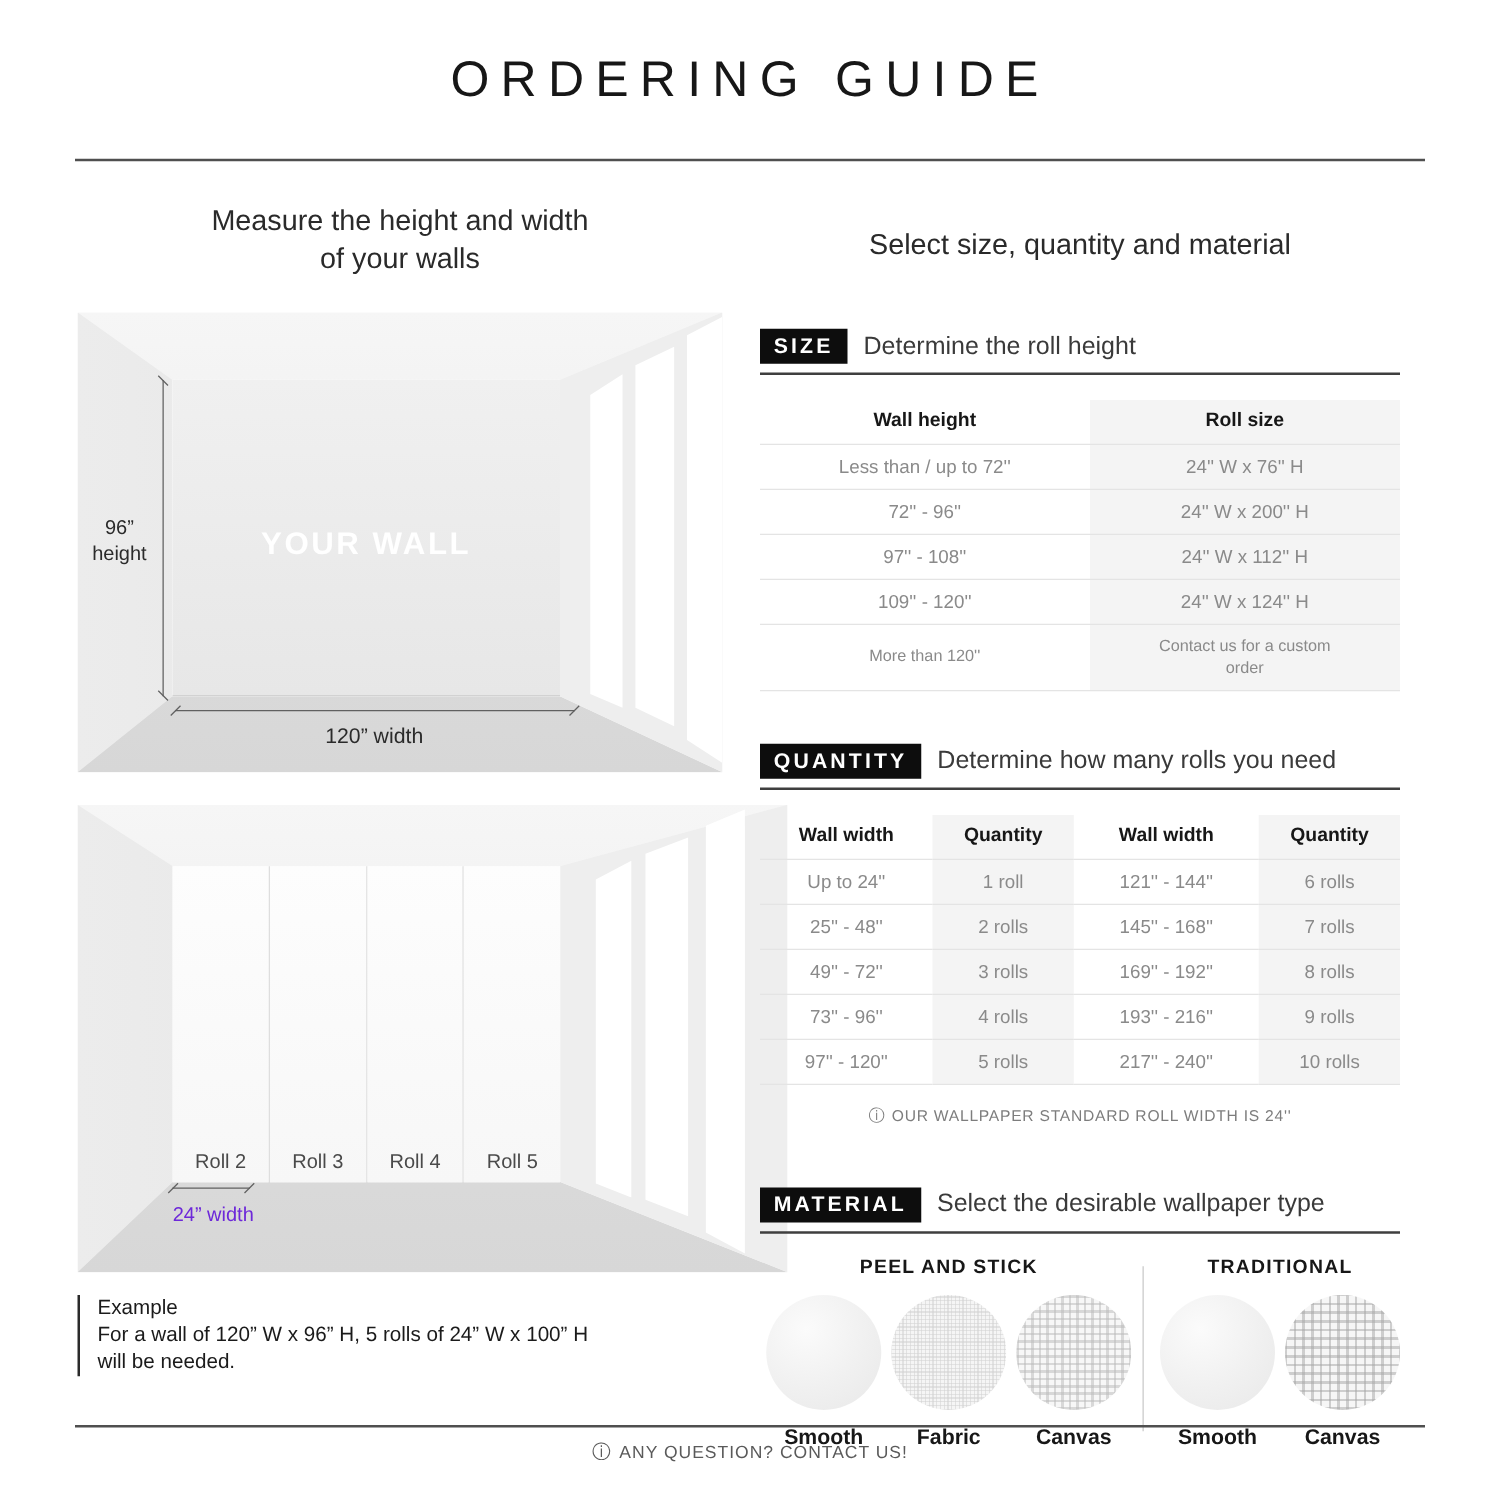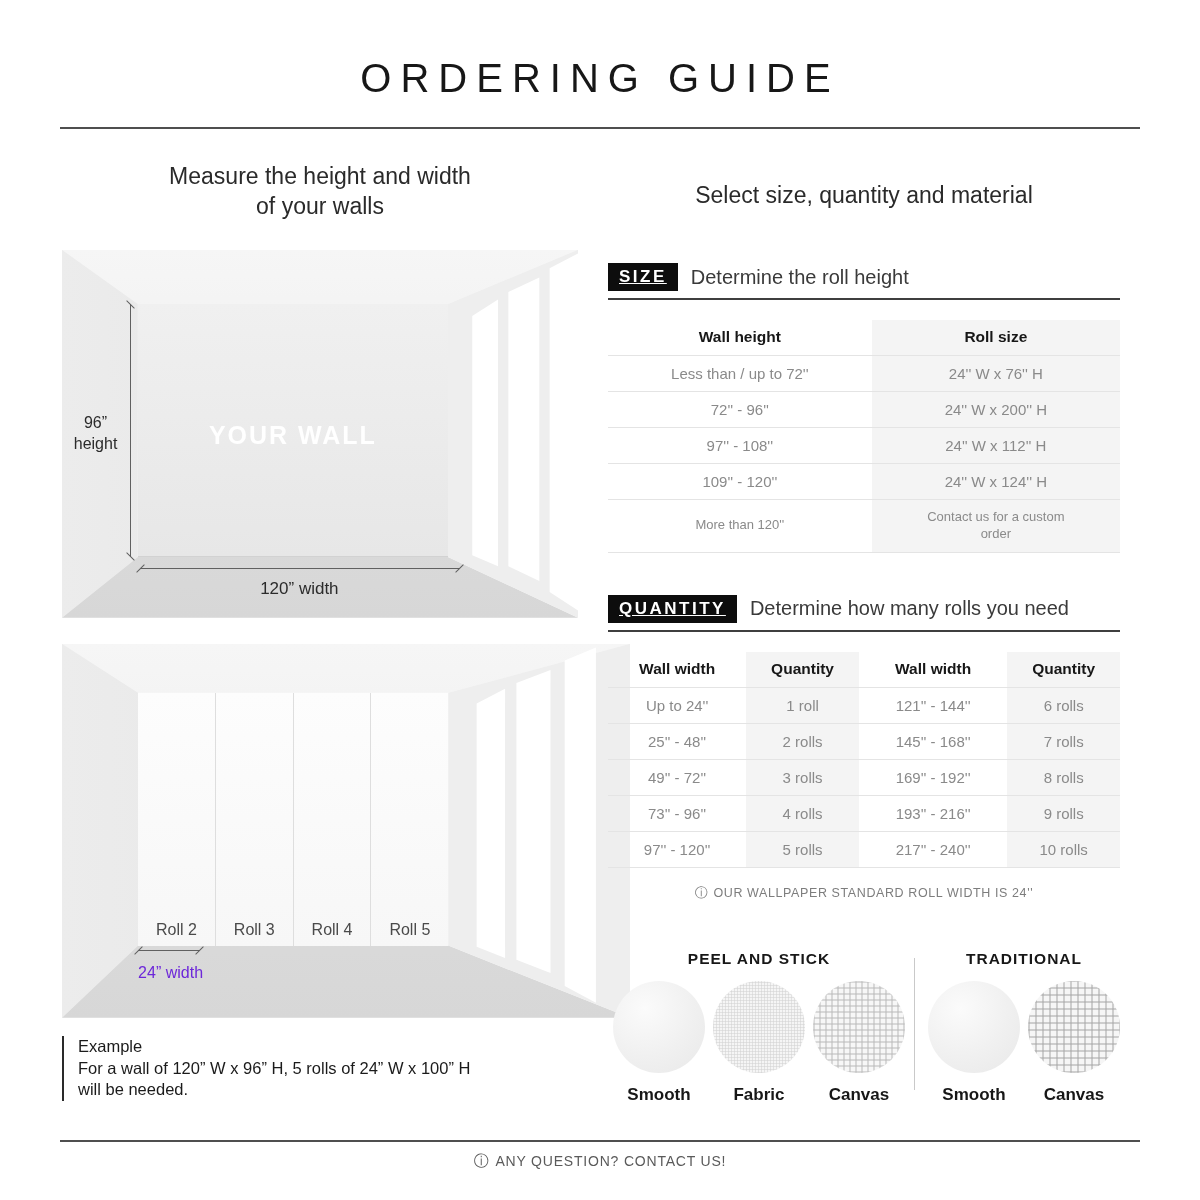--- a/index.html
+++ b/index.html
@@ -1,21 +1,21 @@
 <!DOCTYPE html>
 <html><head>
 <meta charset="utf-8">
 <style>
   * { margin:0; padding:0; box-sizing:border-box; }
   html,body { width:1200px; height:1200px; background:#ffffff;
     font-family:"Liberation Sans","DejaVu Sans",sans-serif; color:#1c1c1c; }
   .page { position:relative; width:1200px; height:1200px; overflow:hidden; background:#fff; }
 
   
-  .main-title { position:absolute; top:56px; left:0; width:100%; text-align:center;
+  .main-title { position:absolute; top:42px; left:0; width:100%; text-align:center;
     font-size:40px; font-weight:400; letter-spacing:9px; color:#171717; }
   .rule { position:absolute; left:60px; right:60px; border-top:2px solid #4f4f4f; }
   .rule-top { top:127px; }
   .rule-bottom { top:1140px; }
   .footer-note { position:absolute; top:1152px; left:0; width:100%; text-align:center;
     font-size:14px; letter-spacing:0.8px; color:#5a5a5a; }
   .footer-note .i-ico { font-size:15px; margin-right:6px; }
 
   
   .left-col  { position:absolute; left:62px;  top:162px; width:568px; }
@@ -85,21 +85,21 @@
   
   .example { margin-top:18px; border-left:2px solid #2a2a2a; padding-left:14px;
     font-size:16.5px; line-height:1.32; color:#1b1b1b; }
 
   
   .section-size { margin-top:54px; }
   .section-quantity { margin-top:42px; }
   .section-material { margin-top:48px; }
   .sec-head { display:flex; align-items:center; border-bottom:2px solid #3f3f3f; padding-bottom:7px; }
   .tag { background:#0d0d0d; color:#fff; font-weight:700; font-size:17px; letter-spacing:2.5px;
-    padding:4px 11px;text-decoration:underline; }
+    padding:4px 11px; }
   .subtitle { font-size:20px; color:#3a3a3a; margin-left:13px; }
 
   table { border-collapse:collapse; width:100%; table-layout:fixed; margin-top:20px; }
   th { font-size:15.5px; font-weight:700; color:#171717; padding:8px 0 9px; }
   td { font-size:15px; color:#8a8a8a; text-align:center; padding:9px 4px; }
   tbody tr { border-top:1px solid #e4e4e4; }
   tbody tr:last-child { border-bottom:1px solid #e4e4e4; }
   .shade { background:#f4f4f4; }
   .size-table tr:last-child td { font-size:13px; line-height:1.3; }
   .size-table tr:last-child td.shade span { display:inline-block; max-width:160px; }
@@ -293,20 +293,24 @@
             <td class="shade">10 rolls</td>
             </tr>
         </tbody>
       </table>
       <div class="qty-note">
         <span class="i-ico">ⓘ</span><span>OUR WALLPAPER STANDARD ROLL WIDTH IS 24''</span>
       </div>
     </div>
 
     <div class="section-material">
+      <div class="sec-head">
+        <span class="tag">MATERIAL</span>
+        <span class="subtitle">Select the desirable wallpaper type</span>
+      </div>
       <div class="materials">
         <div class="mat-group mat-group-1">
           <div class="mat-title">PEEL AND STICK</div>
           <div class="mat-row">
             <div class="mat-opt">
               <div class="circle tex-smooth"></div>
               <div class="mat-label">Smooth</div>
             </div>
             <div class="mat-opt">
               <div class="circle tex-fabric"></div>

